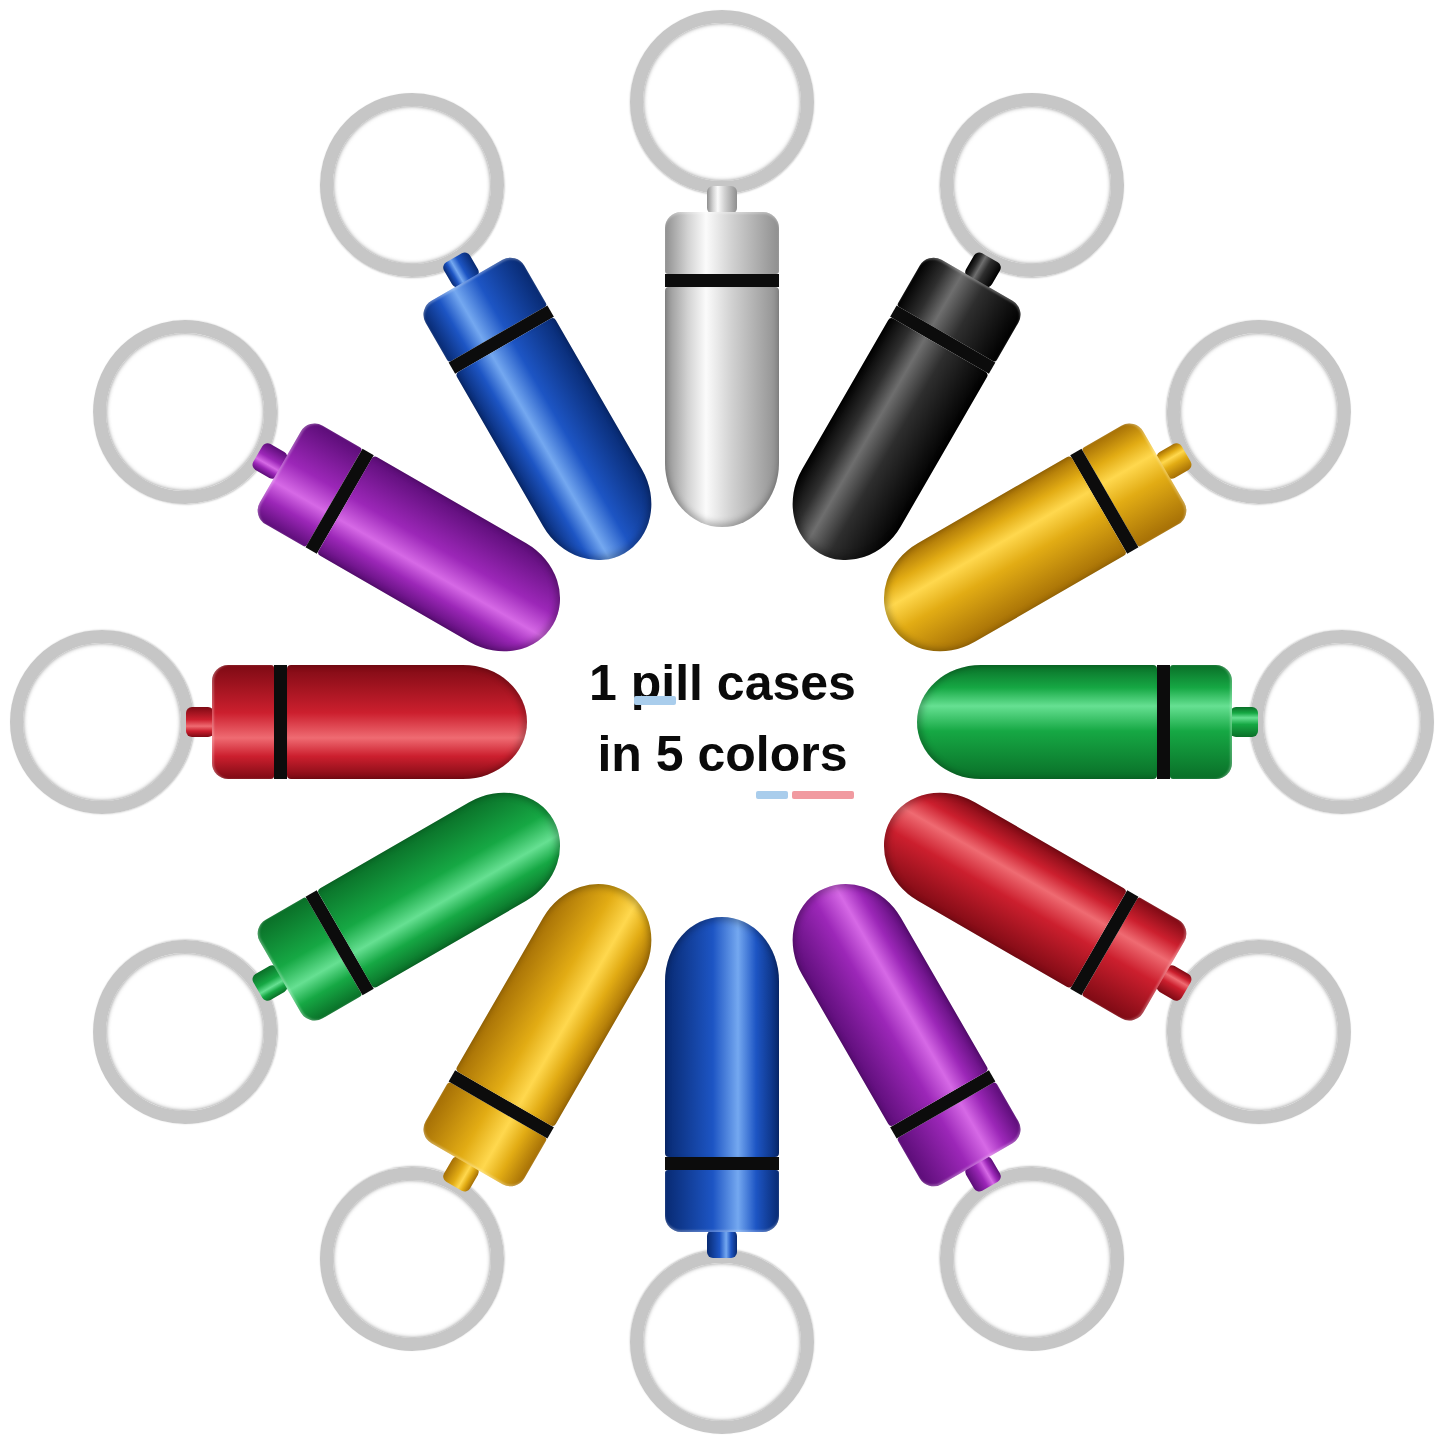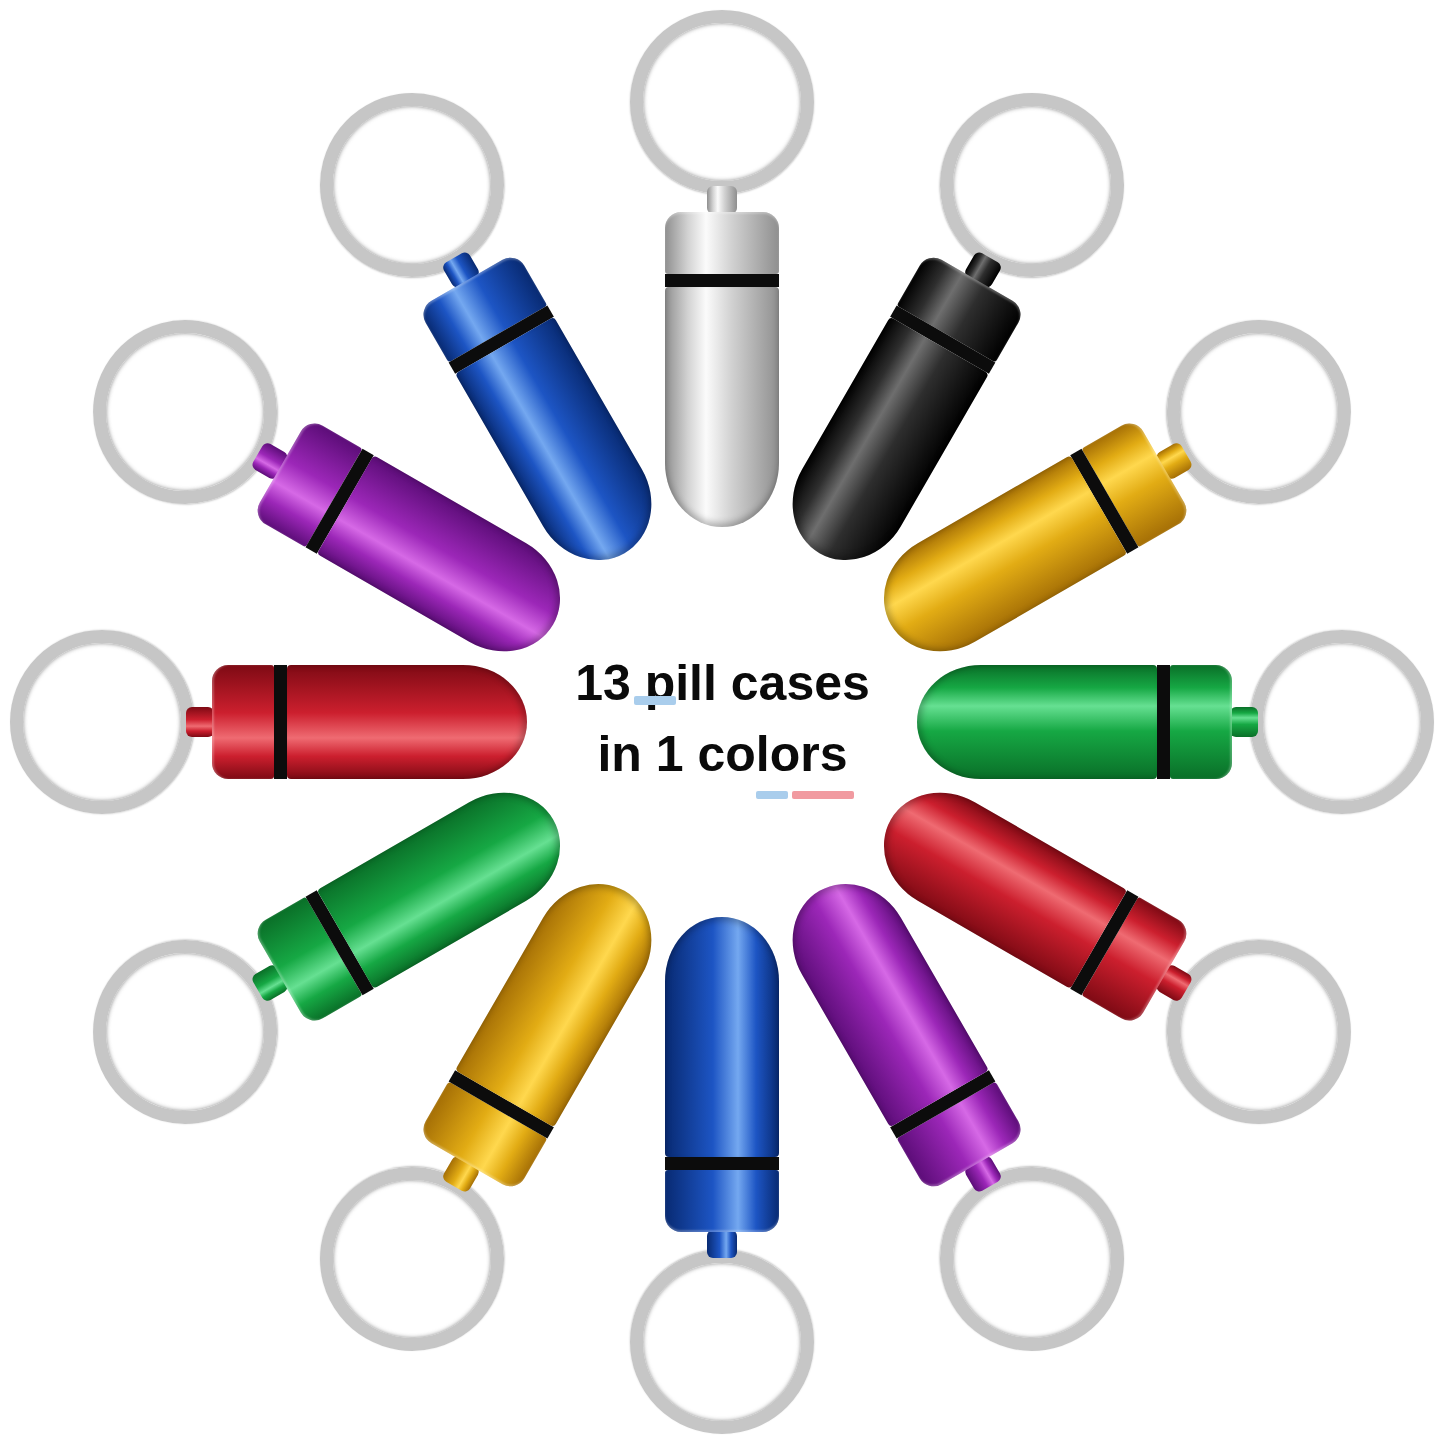--- a/index.html
+++ b/index.html
@@ -195,21 +195,21 @@
           <div class="ring" style="border-color: rgb(198, 198, 198);"></div>
           <div class="nub" style="background: linear-gradient(90deg, rgb(8, 42, 114) 0%, rgb(29, 85, 196) 20%, rgb(116, 168, 240) 36%, rgb(29, 85, 196) 58%, rgb(8, 42, 114) 100%);"></div>
           <div class="cap" style="background: linear-gradient(90deg, rgb(8, 42, 114) 0%, rgb(29, 85, 196) 20%, rgb(116, 168, 240) 36%, rgb(29, 85, 196) 58%, rgb(8, 42, 114) 100%);"></div>
           <div class="seal" style="background: rgb(12, 12, 12);"></div>
           <div class="body" style="background: linear-gradient(90deg, rgb(8, 42, 114) 0%, rgb(29, 85, 196) 20%, rgb(116, 168, 240) 36%, rgb(29, 85, 196) 58%, rgb(8, 42, 114) 100%);"></div>
         </div>
       </div>
     </div>
 
   <div class="center-text" style="color: rgb(10, 10, 10);">
-    <div>13 pill cases</div>
-    <div>in 1 colors</div>
+    <div>1 pill cases</div>
+    <div>in 5 colors</div>
   </div>
 
   <div class="mark mark-1" style="background: rgb(169, 205, 236);"></div>
   <div class="mark mark-2" style="background: rgb(169, 205, 236);"></div>
   <div class="mark mark-3" style="background: rgb(241, 154, 160);"></div>
 
 </div>
 
 </body></html>

